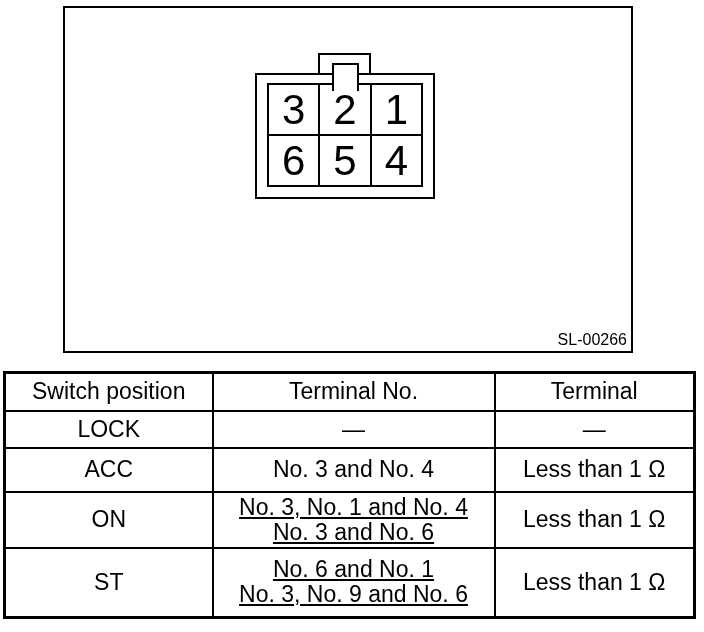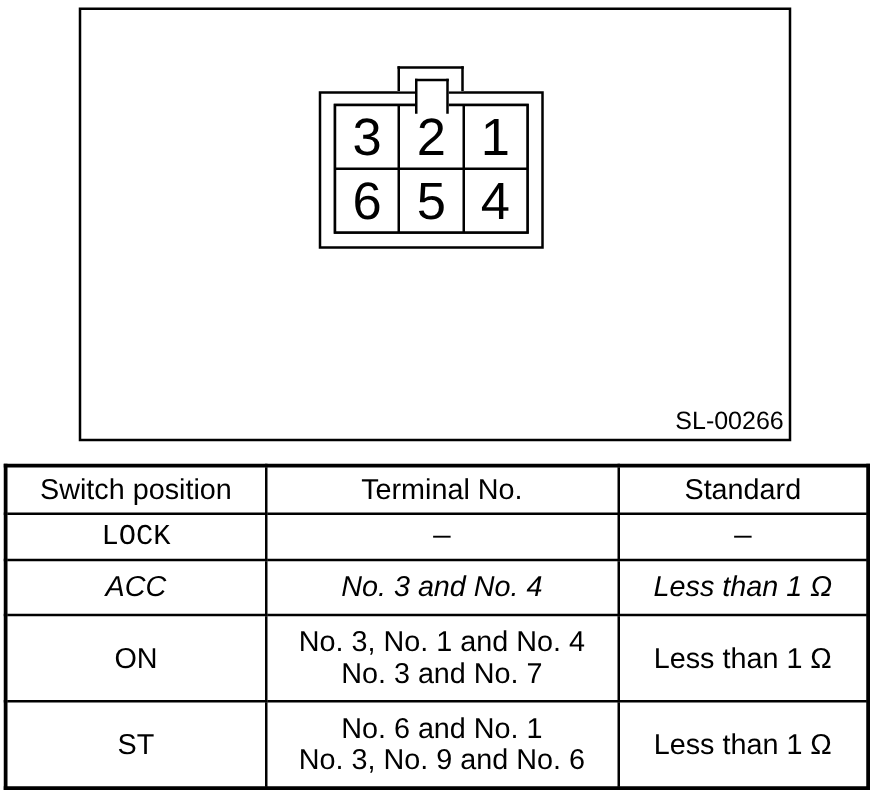--- a/index.html
+++ b/index.html
@@ -21,21 +21,21 @@
     position: absolute;
     left: 63px; top: 6px;
     width: 570px; height: 347px;
     border: 2px solid #000;
     box-sizing: border-box;
     background: #fff;
   }
   .figure-id {
     position: absolute;
     right: 4px; bottom: 2px;
-    font-size: 20px;
+    font-size: 16px;
     letter-spacing: 0px;
   }
 
   
   .connector-body {
     position: absolute;
     left: 190px; top: 65px;
     width: 180px; height: 126px;
     border: 2px solid #000;
     box-sizing: border-box;
@@ -95,25 +95,25 @@
     text-align: center;
     border: 3px solid #000;
   }
   .spec-table th, .spec-table td {
     border: 2px solid #000;
     padding: 0;
     font-weight: normal;
     vertical-align: middle;
   }
   .spec-table .row-header   { height: 38px; }
-  .spec-table .row-lock     { height: 37px; font-family: Liberation Mono, monospace; }
-  .spec-table .row-acc      { height: 44px; font-style: italic; }
-  .spec-table .row-on       { height: 69px; }
+  .spec-table .row-lock     { height: 37px; }
+  .spec-table .row-acc      { height: 44px; }
+  .spec-table .row-on       { height: 56px; }
   .spec-table .row-st       { height: 70px; }
-  .terminal-line { line-height: 25px; }
+  .terminal-line { line-height: 25px; text-decoration: underline; }
 </style>
 </head>
 <body>
 
 <div class="page">
 
   <div class="frame">
 
     <div class="connector-body"></div>
     <div class="key-outer"></div>
@@ -134,40 +134,40 @@
   <table class="spec-table">
     <colgroup>
       <col style="width:208px">
       <col style="width:282px">
       <col style="width:200px">
     </colgroup>
     <tbody>
       <tr class="row-header">
         <th>Switch position</th>
         <th>Terminal No.</th>
-        <th>Standard</th>
+        <th>Terminal</th>
       </tr>
 
       <tr class="row-lock">
         <td>LOCK</td>
         <td>—</td>
         <td>—</td>
       </tr>
 
       <tr class="row-acc">
         <td>ACC</td>
         <td>No. 3 and No. 4</td>
         <td>Less than 1 Ω</td>
       </tr>
 
       <tr class="row-on">
         <td>ON</td>
         <td>
           <div class="terminal-line">No. 3, No. 1 and No. 4</div>
-          <div class="terminal-line">No. 3 and No. 7</div>
+          <div class="terminal-line">No. 3 and No. 6</div>
         </td>
         <td>Less than 1 Ω</td>
       </tr>
 
       <tr class="row-st">
         <td>ST</td>
         <td>
           <div class="terminal-line">No. 6 and No. 1</div>
           <div class="terminal-line">No. 3, No. 9 and No. 6</div>
         </td>

